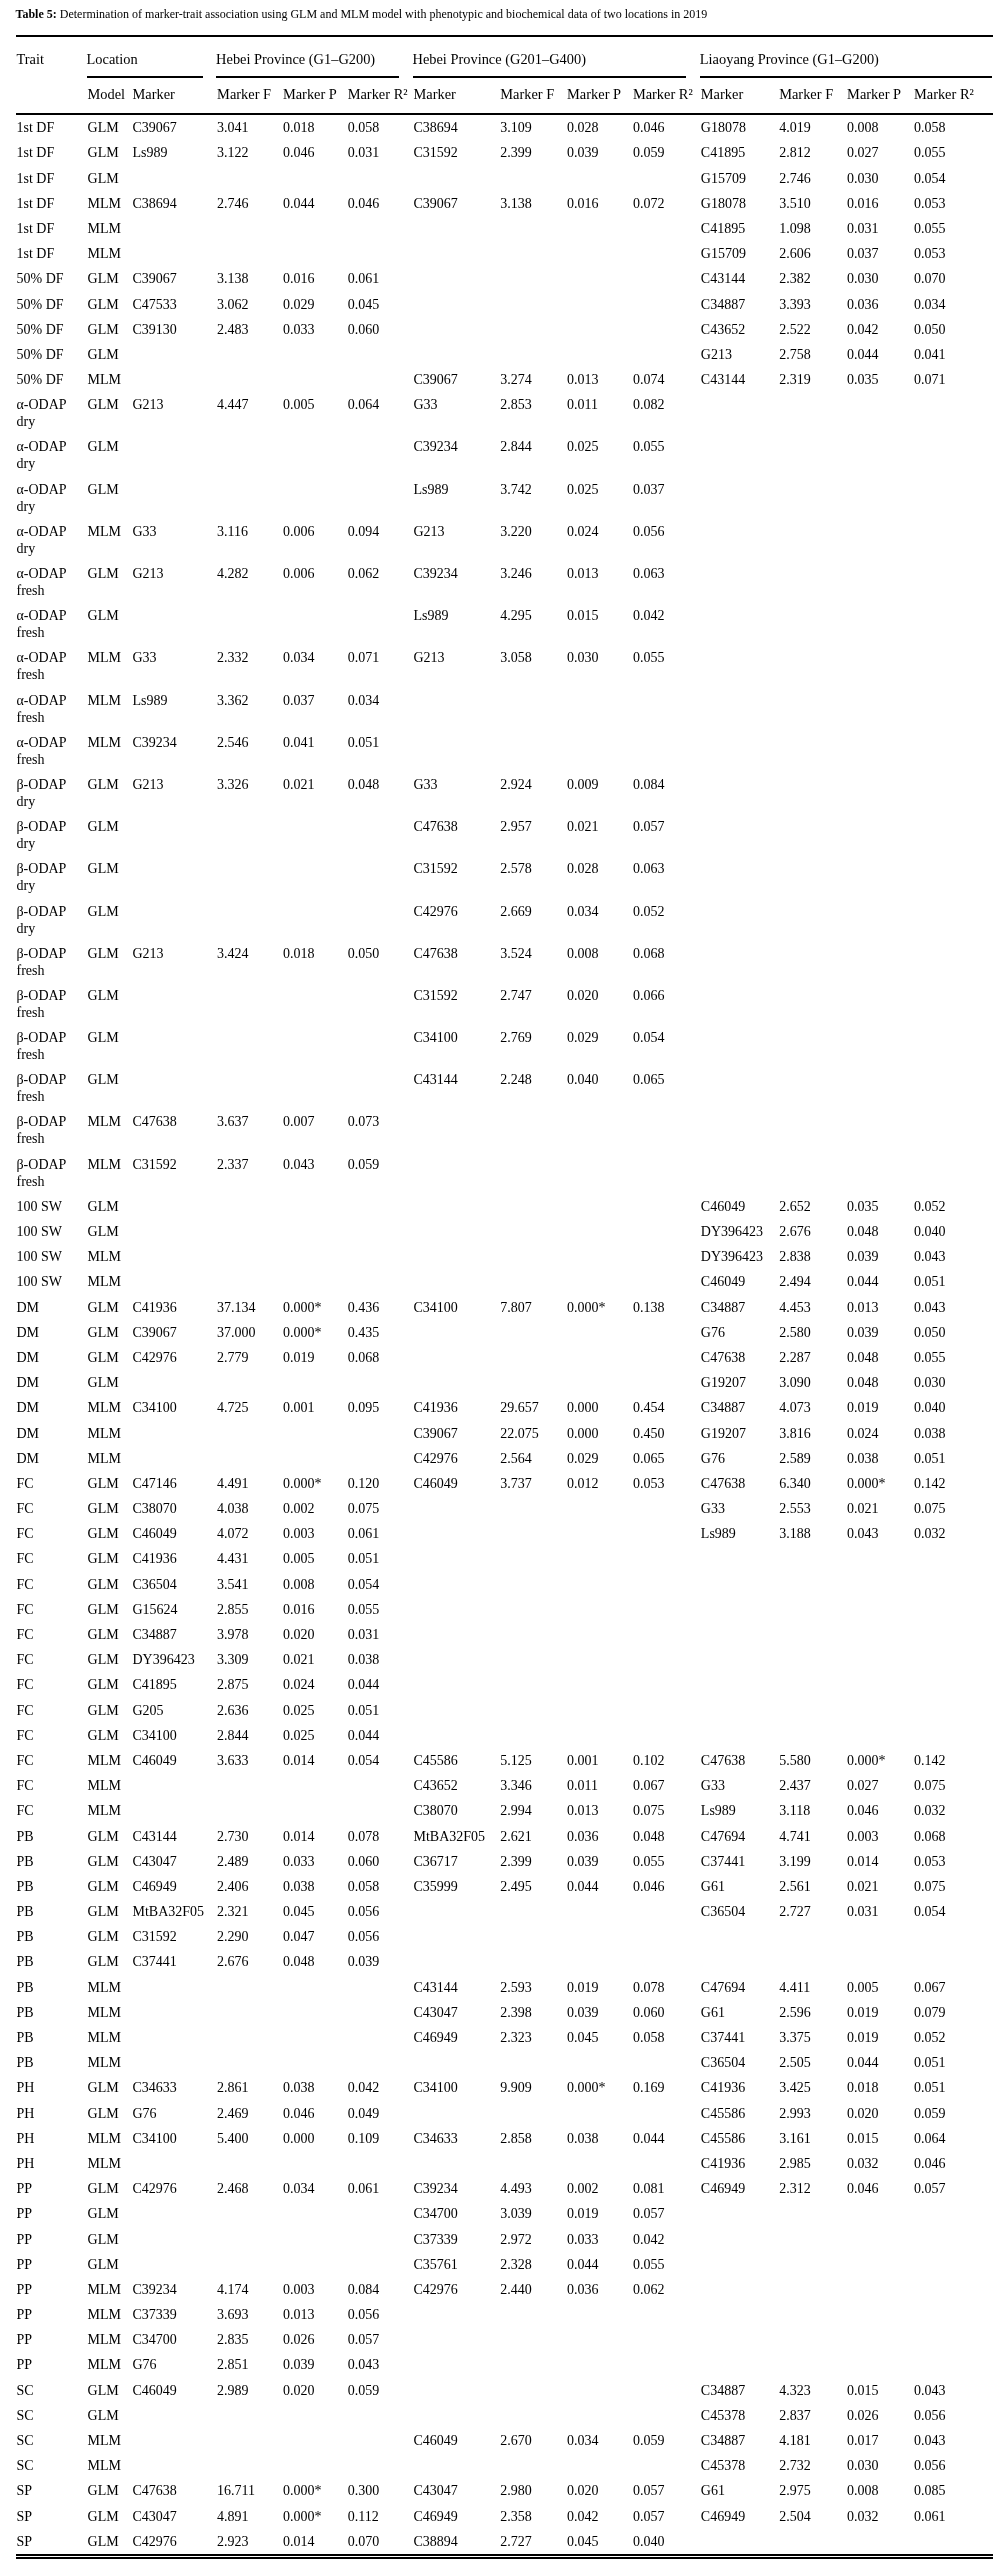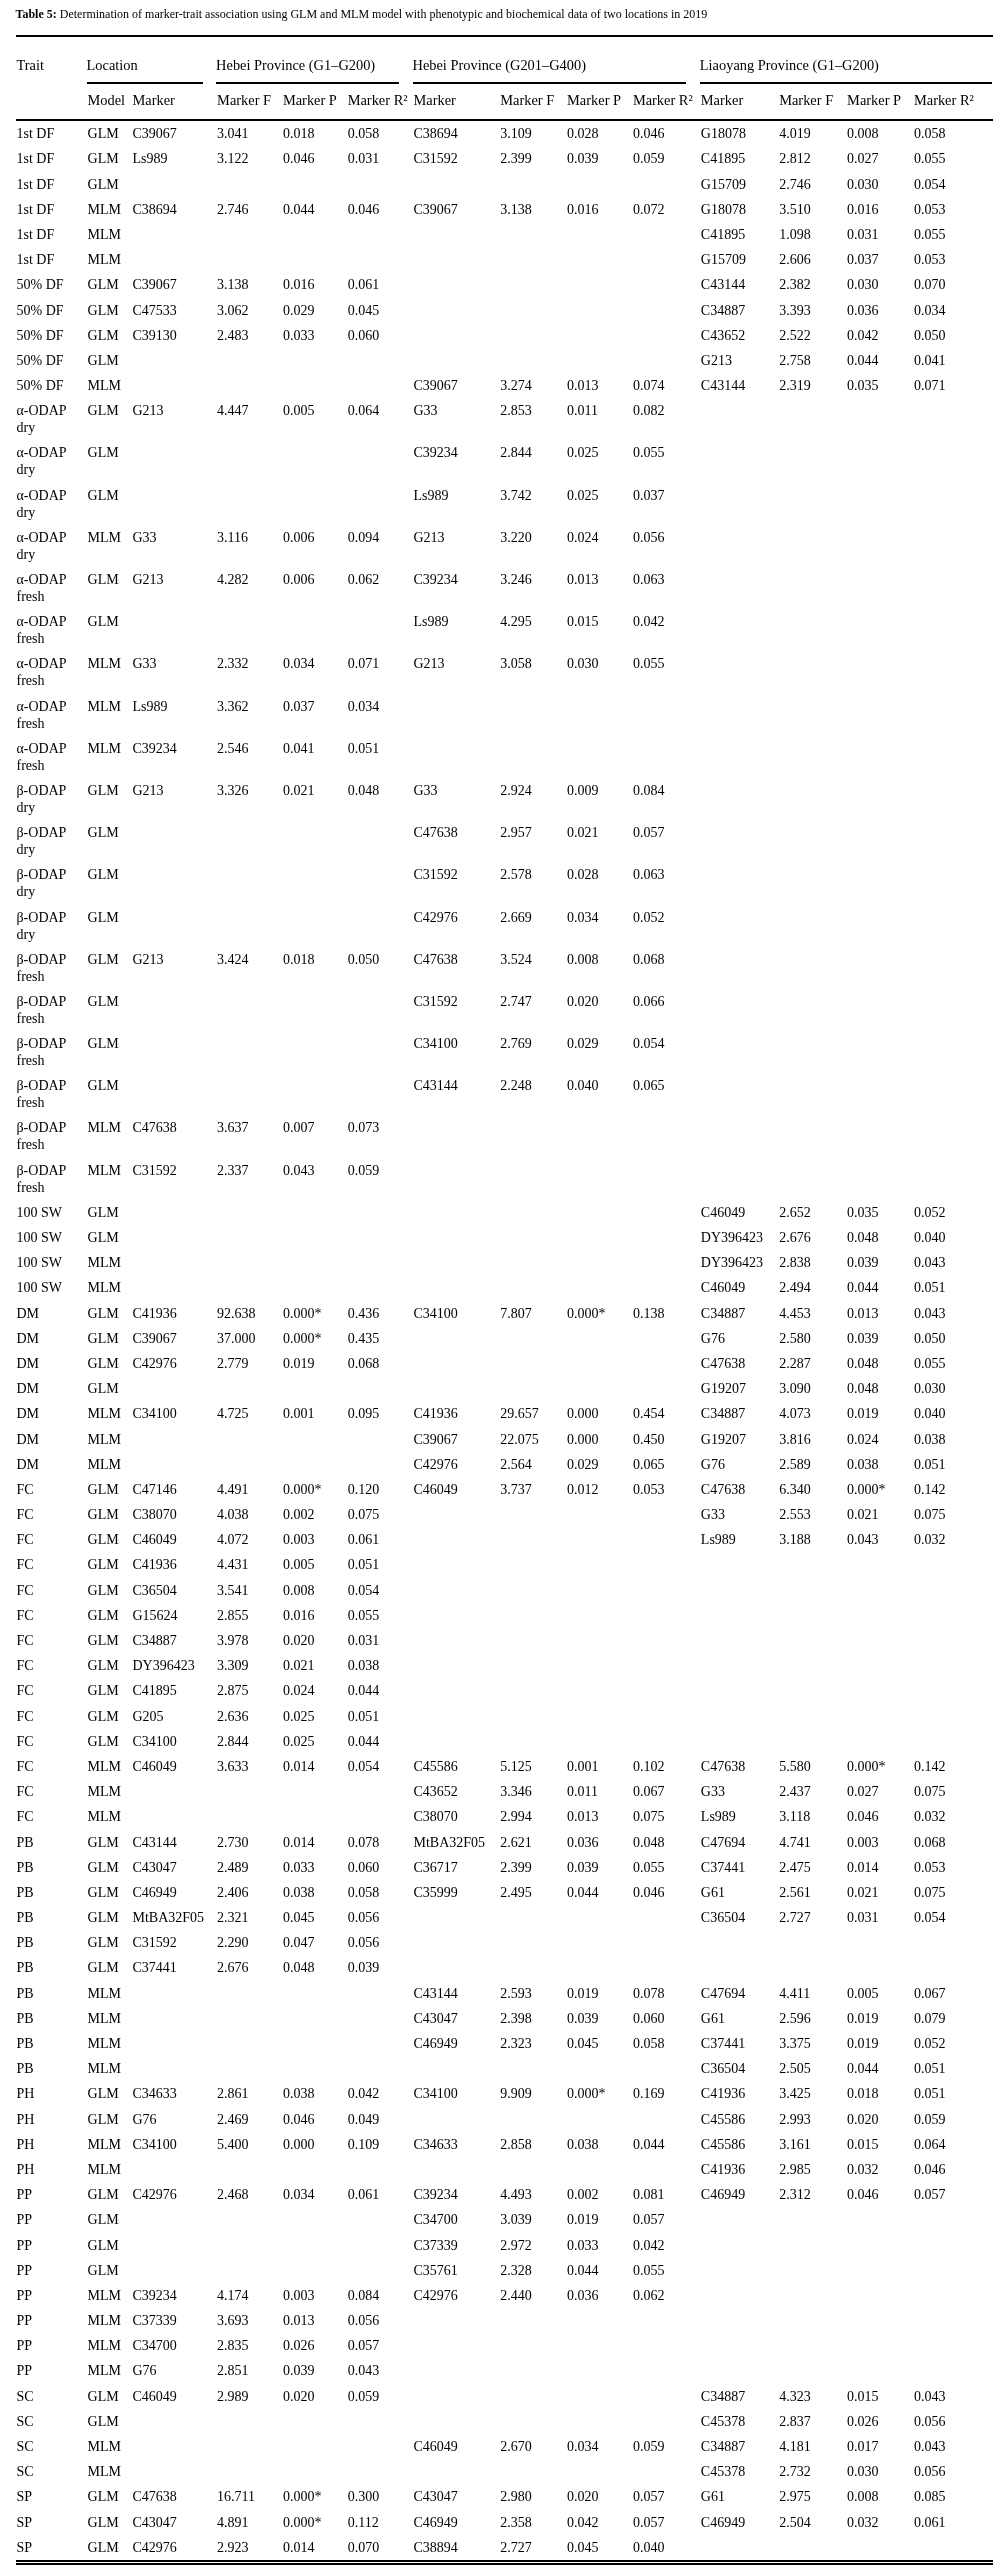--- a/index.html
+++ b/index.html
@@ -30,21 +30,21 @@
     border-bottom: 5.7px double #000;
     font-size: 14px;
   }
   thead th {
     font-weight: normal;
     font-size: 14.4px;
     text-align: left;
     vertical-align: top;
     padding: 0;
   }
-  thead tr.group-row th { padding-top: 20px; }
+  thead tr.group-row th { padding-top: 14px; }
   thead tr.group-row th .group-line {
     text-align: left;
     padding-bottom: 8.2px;
     border-bottom: 2.1px solid #000;
     margin-right: 13.4px;
   }
   thead tr.group-row th.last-group .group-line { margin-right: 1px; }
   thead tr.sub-row th {
     padding: 8.2px 2.1px 9.3px 1px;
     border-bottom: 2.6px solid #000;
@@ -658,21 +658,21 @@
         <td></td>
         <td>C46049</td>
         <td>2.494</td>
         <td>0.044</td>
         <td>0.051</td>
       </tr>
       <tr>
         <td>DM</td>
         <td>GLM</td>
         <td>C41936</td>
-        <td>92.638</td>
+        <td>37.134</td>
         <td>0.000*</td>
         <td>0.436</td>
         <td>C34100</td>
         <td>7.807</td>
         <td>0.000*</td>
         <td>0.138</td>
         <td>C34887</td>
         <td>4.453</td>
         <td>0.013</td>
         <td>0.043</td>
@@ -1018,21 +1018,21 @@
         <td>GLM</td>
         <td>C43047</td>
         <td>2.489</td>
         <td>0.033</td>
         <td>0.060</td>
         <td>C36717</td>
         <td>2.399</td>
         <td>0.039</td>
         <td>0.055</td>
         <td>C37441</td>
-        <td>2.475</td>
+        <td>3.199</td>
         <td>0.014</td>
         <td>0.053</td>
       </tr>
       <tr>
         <td>PB</td>
         <td>GLM</td>
         <td>C46949</td>
         <td>2.406</td>
         <td>0.038</td>
         <td>0.058</td>

